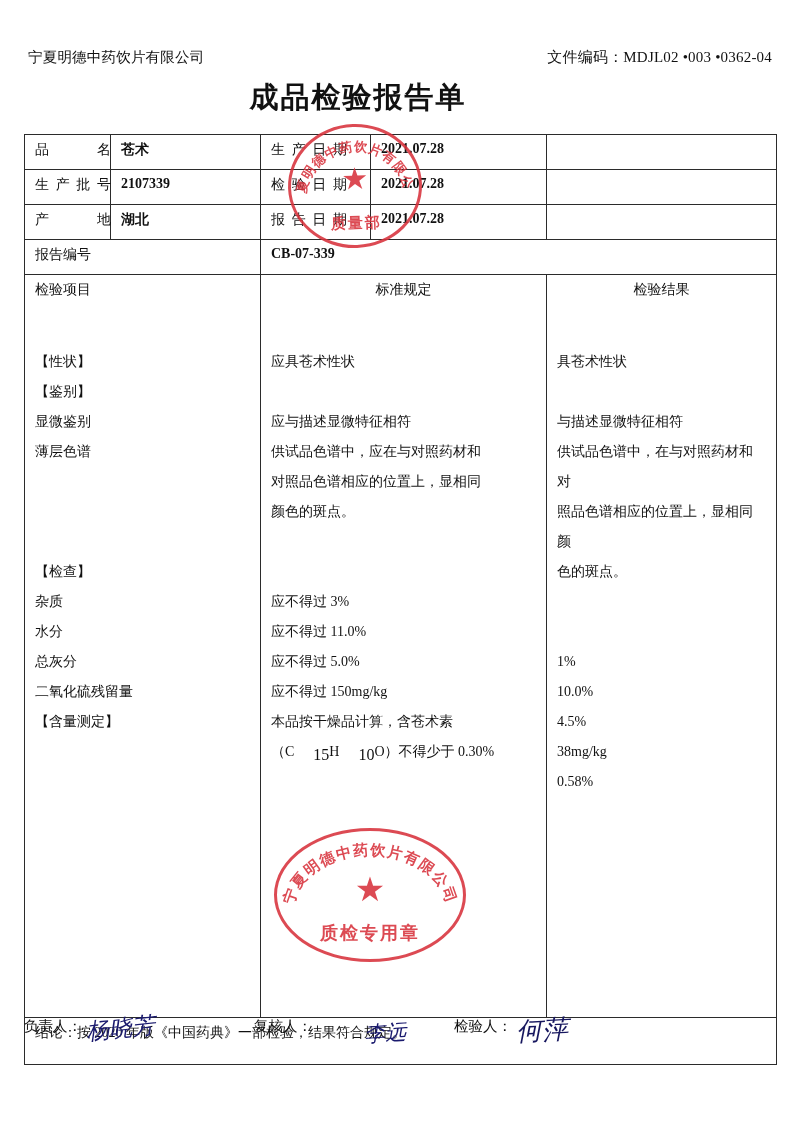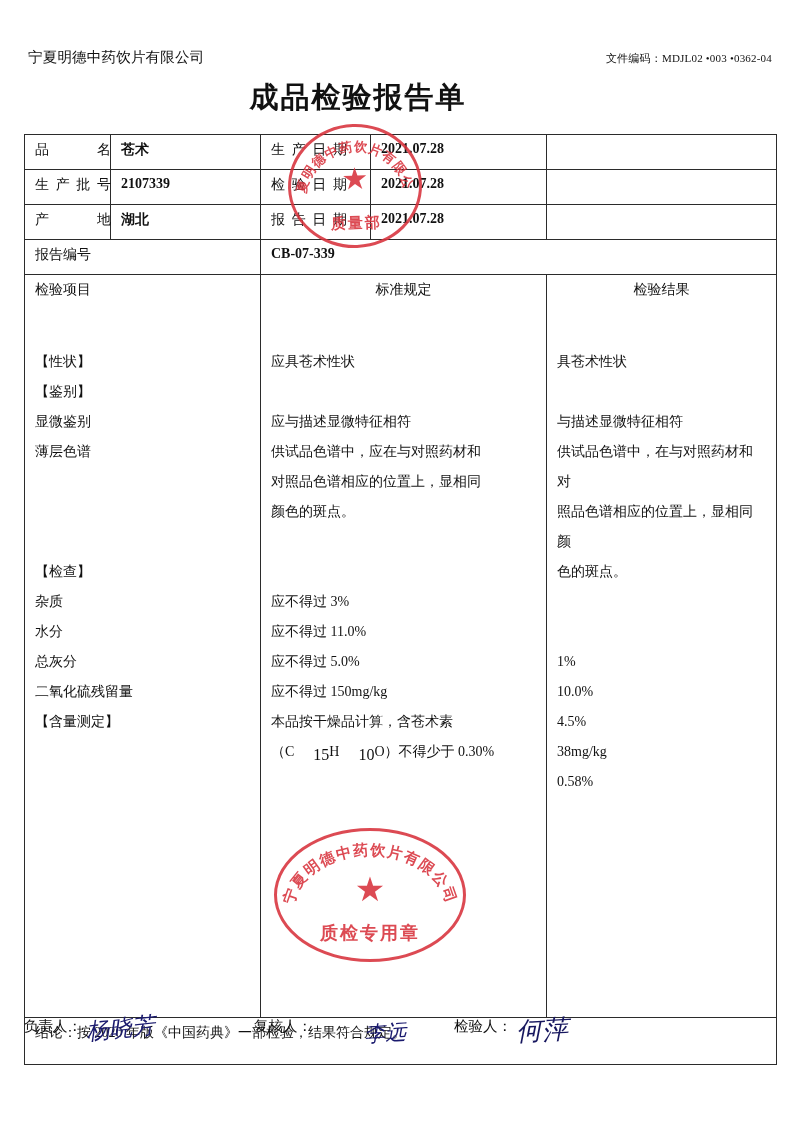--- a/index.html
+++ b/index.html
@@ -27,21 +27,21 @@
     left: 28px;
     top: 48px;
     width: 744px;
     display: flex;
     justify-content: space-between;
     align-items: baseline;
     font-size: 14.5px;
     letter-spacing: 0.2px;
   }
   .header-right {
-    font-size: 11px;
+    font-size: 15px;
   }
   .doc-title {
     position: absolute;
     left: 0;
     top: 78px;
     width: 716px;
     text-align: center;
     font-size: 29px;
     font-weight: bold;
     letter-spacing: 2px;

